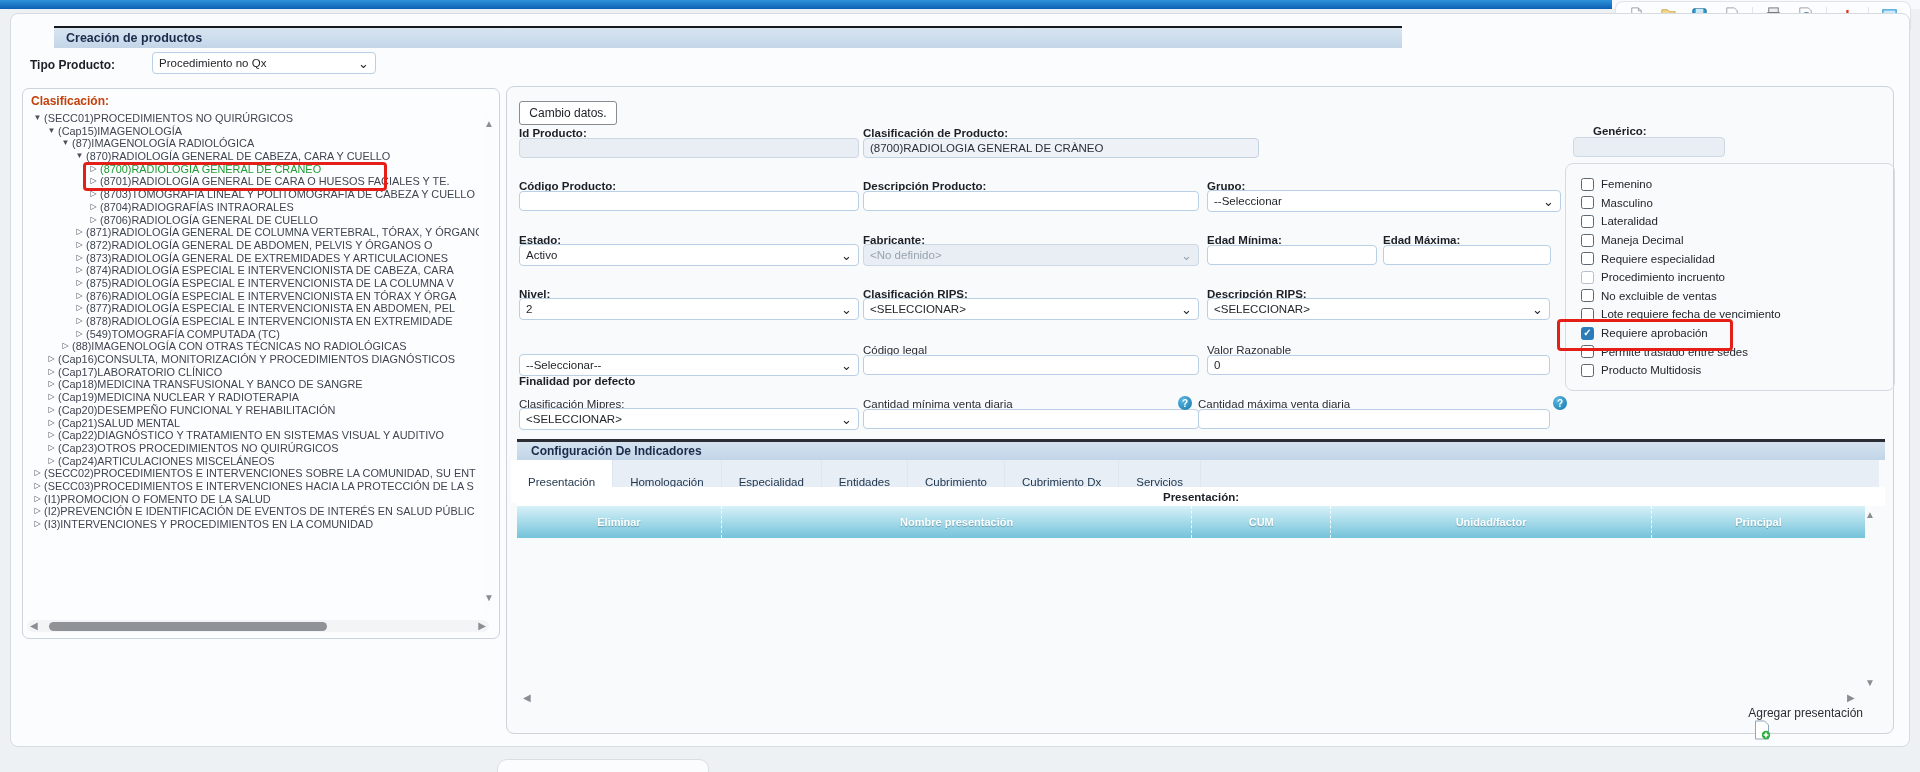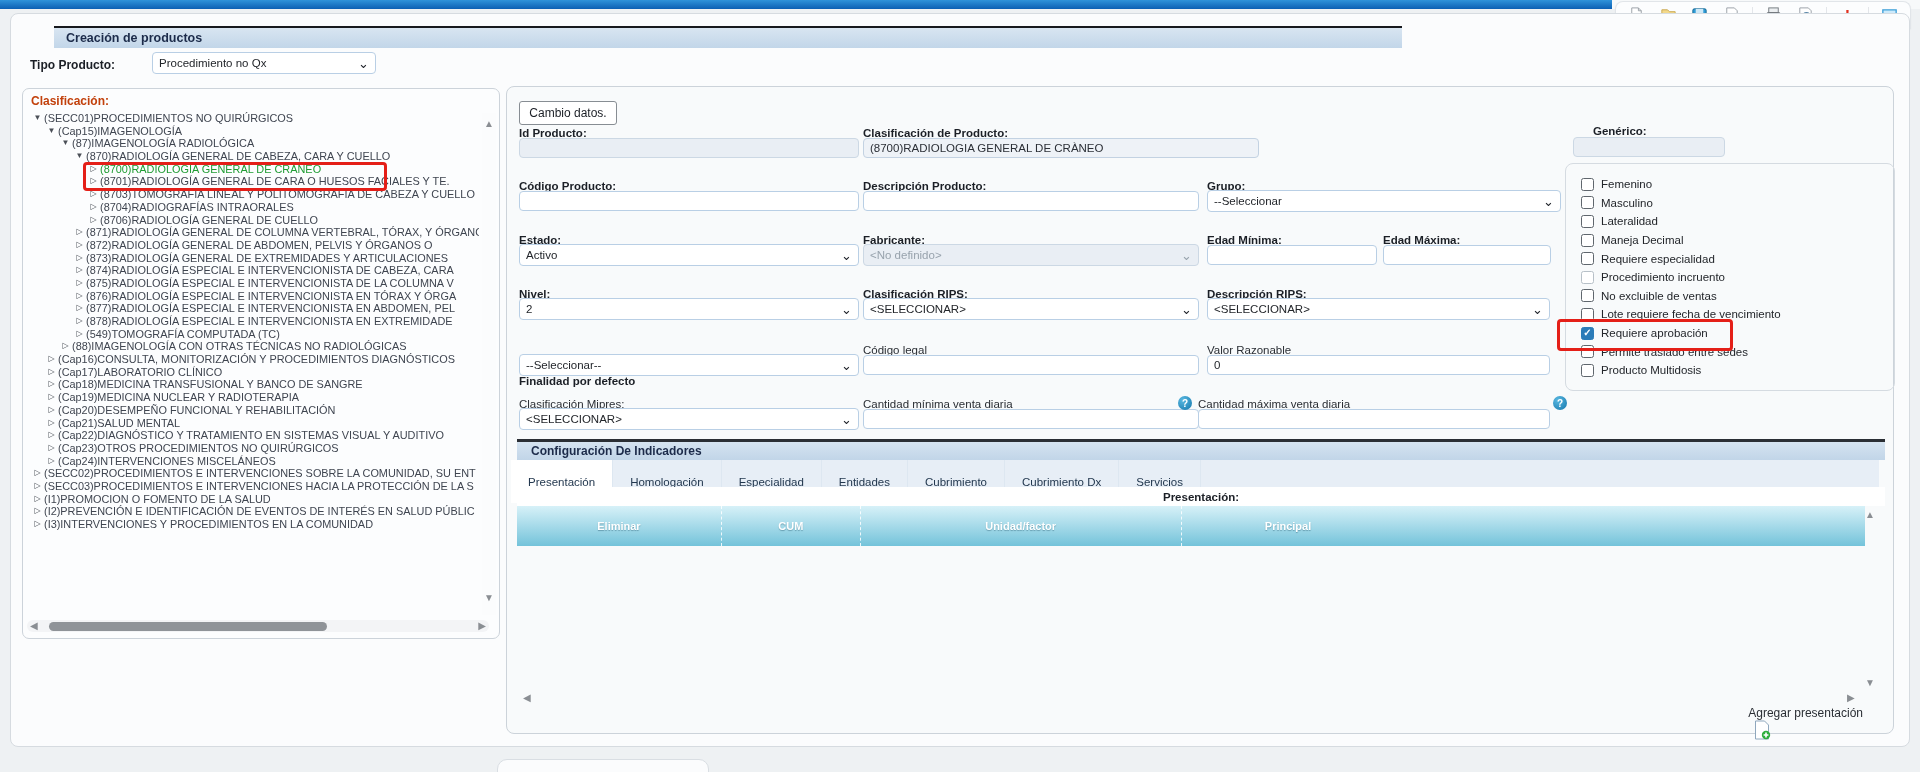--- a/index.html
+++ b/index.html
@@ -78,21 +78,21 @@
 
   
   .ind-header{position:absolute;left:10px;top:352px;width:1368px;height:21px;border-top:3px solid #2a2e34;
       background:linear-gradient(#d5e3f0,#c1d5e8);color:#1c2b4a;font-weight:bold;font-size:12px;
       display:flex;align-items:center;padding-left:14px;box-sizing:border-box;}
   .tabs{position:absolute;left:4px;top:373px;width:1368px;height:43px;background:#e7eef6;display:flex;align-items:stretch;}
   .tab{padding:0 17px;display:flex;align-items:center;font-size:11.5px;color:#23384f;cursor:pointer;border-right:1px solid #dde7f1;}
   .tab.active{background:#fff;font-weight:normal;}
   .sub-bar{position:absolute;left:10px;top:400px;width:1368px;height:19px;background:#fff;
       display:flex;align-items:center;justify-content:center;font-size:11.5px;font-weight:bold;color:#1b1f26;}
-  .grid-head{position:absolute;left:10px;top:419px;width:1348px;height:40px;display:flex;
+  .grid-head{position:absolute;left:10px;top:419px;width:1348px;height:32px;display:flex;
       background:linear-gradient(#d7f1f8,#74c3da);}
   .gh-col{display:flex;align-items:center;justify-content:center;color:#fff;font-size:11px;font-weight:bold;
       text-shadow:0 1px 1px rgba(40,90,110,.45);border-right:1px dashed rgba(255,255,255,.85);box-sizing:border-box;}
   .gh-col:last-child{border-right:none;}
   .grid-empty{position:absolute;left:10px;top:447px;width:1348px;height:20px;background:#fff;
       font-size:11px;color:#33373d;display:flex;align-items:center;padding-left:4px;box-sizing:border-box;}
   .add-row{position:absolute;right:30px;top:619px;display:flex;align-items:flex-start;font-size:12px;color:#2a2e34;cursor:pointer;flex-direction:column;}
   .add-row svg{margin-left:5px;}
 
   
@@ -308,21 +308,21 @@
           <span class="t-label">(Cap22)DIAGNÓSTICO Y TRATAMIENTO EN SISTEMAS VISUAL Y AUDITIVO</span>
         </div>
 
         <div class="t-row" style="padding-left: 22px;">
           <span class="t-glyph">▷</span>
           <span class="t-label">(Cap23)OTROS PROCEDIMIENTOS NO QUIRÚRGICOS</span>
         </div>
 
         <div class="t-row" style="padding-left: 22px;">
           <span class="t-glyph">▷</span>
-          <span class="t-label">(Cap24)INTERVENCIONES MISCELÁNEOS</span>
+          <span class="t-label">(Cap24)ARTICULACIONES MISCELÁNEOS</span>
         </div>
 
         <div class="t-row" style="padding-left: 8px;">
           <span class="t-glyph">▷</span>
           <span class="t-label">(SECC02)PROCEDIMIENTOS E INTERVENCIONES SOBRE LA COMUNIDAD, SU ENT</span>
         </div>
 
         <div class="t-row" style="padding-left: 8px;">
           <span class="t-glyph">▷</span>
           <span class="t-label">(SECC03)PROCEDIMIENTOS E INTERVENCIONES HACIA LA PROTECCIÓN DE LA S</span>
@@ -525,20 +525,23 @@
       </div>
     <div class="sub-bar">
       <span>Presentación:</span>
     </div>
     <div class="grid-head">
 
         <div class="gh-col" style="width: 15.2%;">
           <span>Eliminar</span>
         </div>
 
+        <div class="gh-col" style="width: 34.9%;">
+          <span>Nombre presentación</span>
+        </div>
 
         <div class="gh-col" style="width: 10.3%;">
           <span>CUM</span>
         </div>
 
         <div class="gh-col" style="width: 23.8%;">
           <span>Unidad/factor</span>
         </div>
 
         <div class="gh-col" style="width: 15.8%;">

